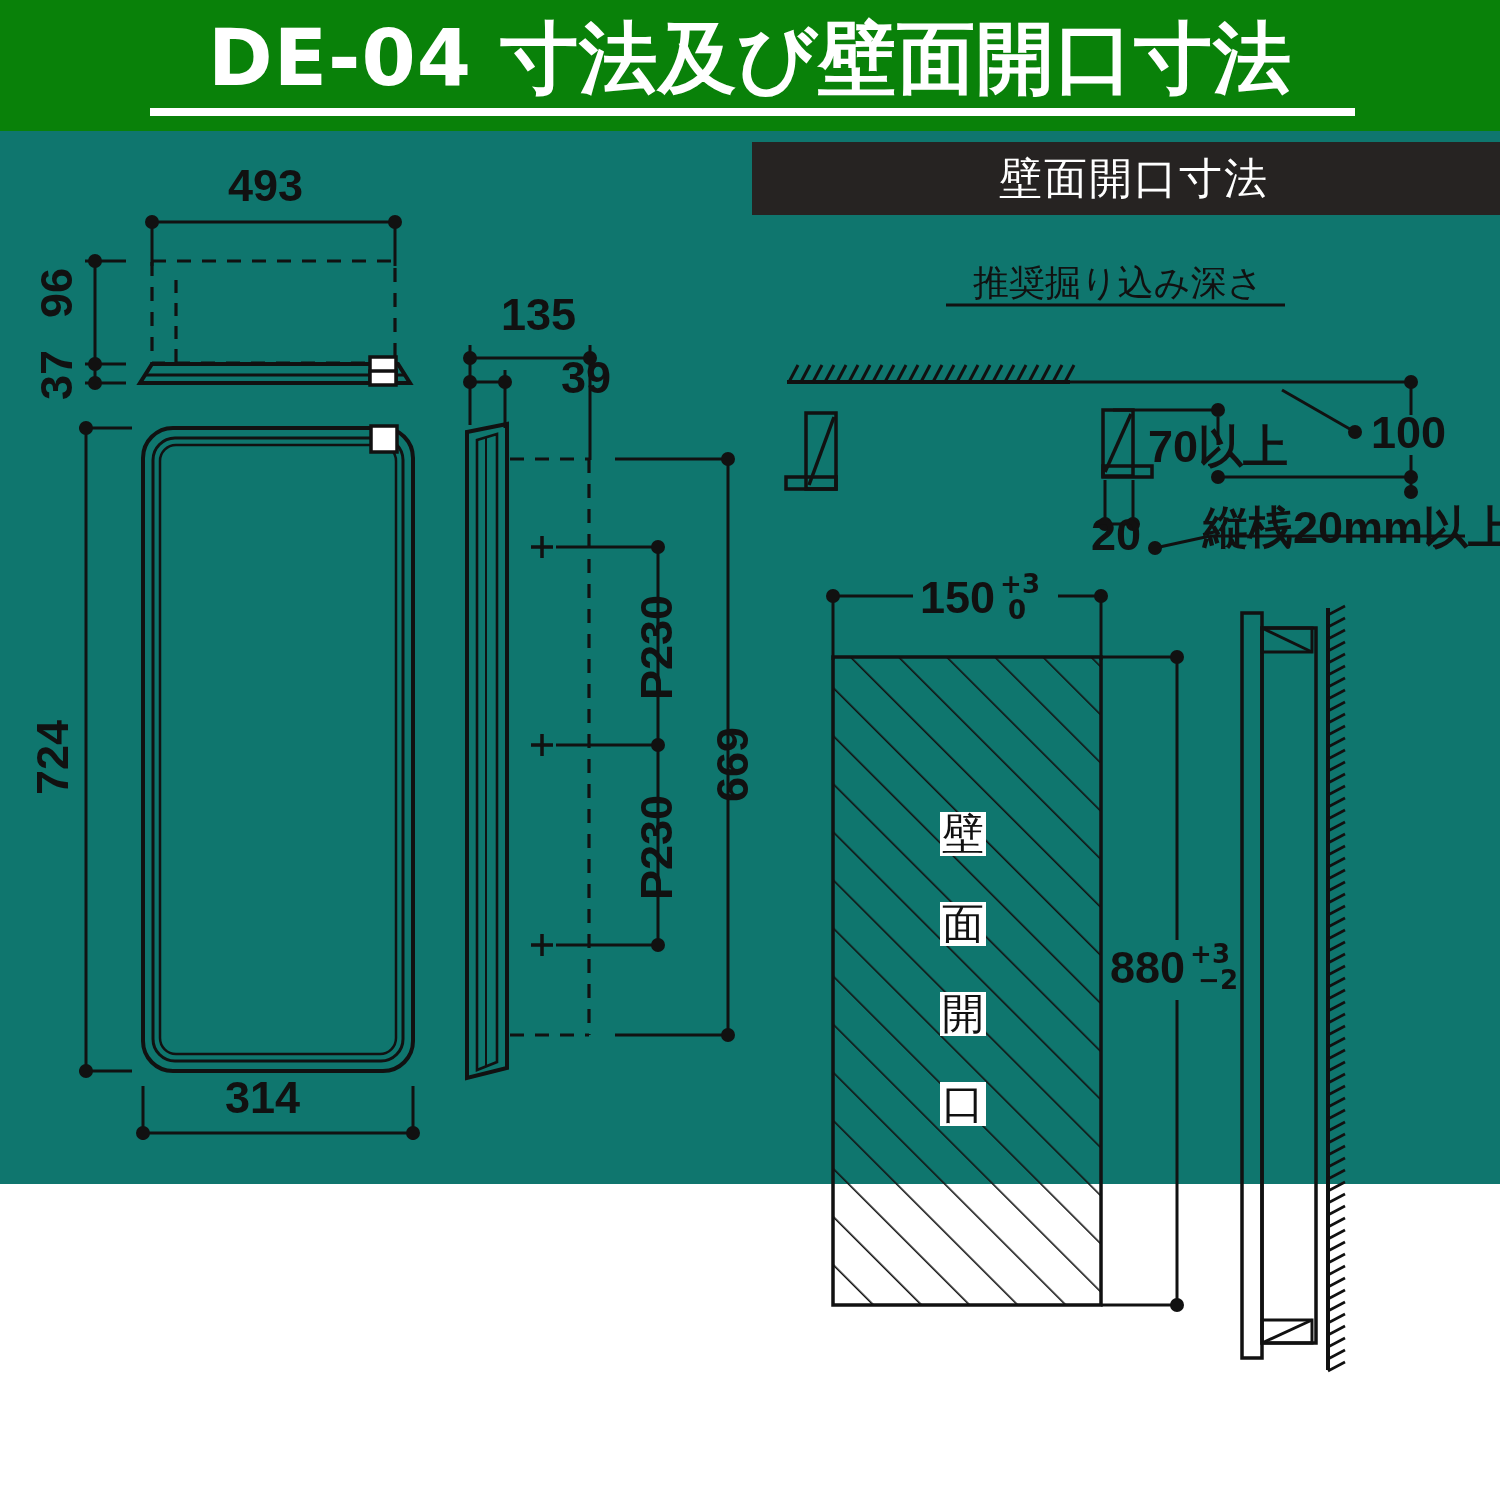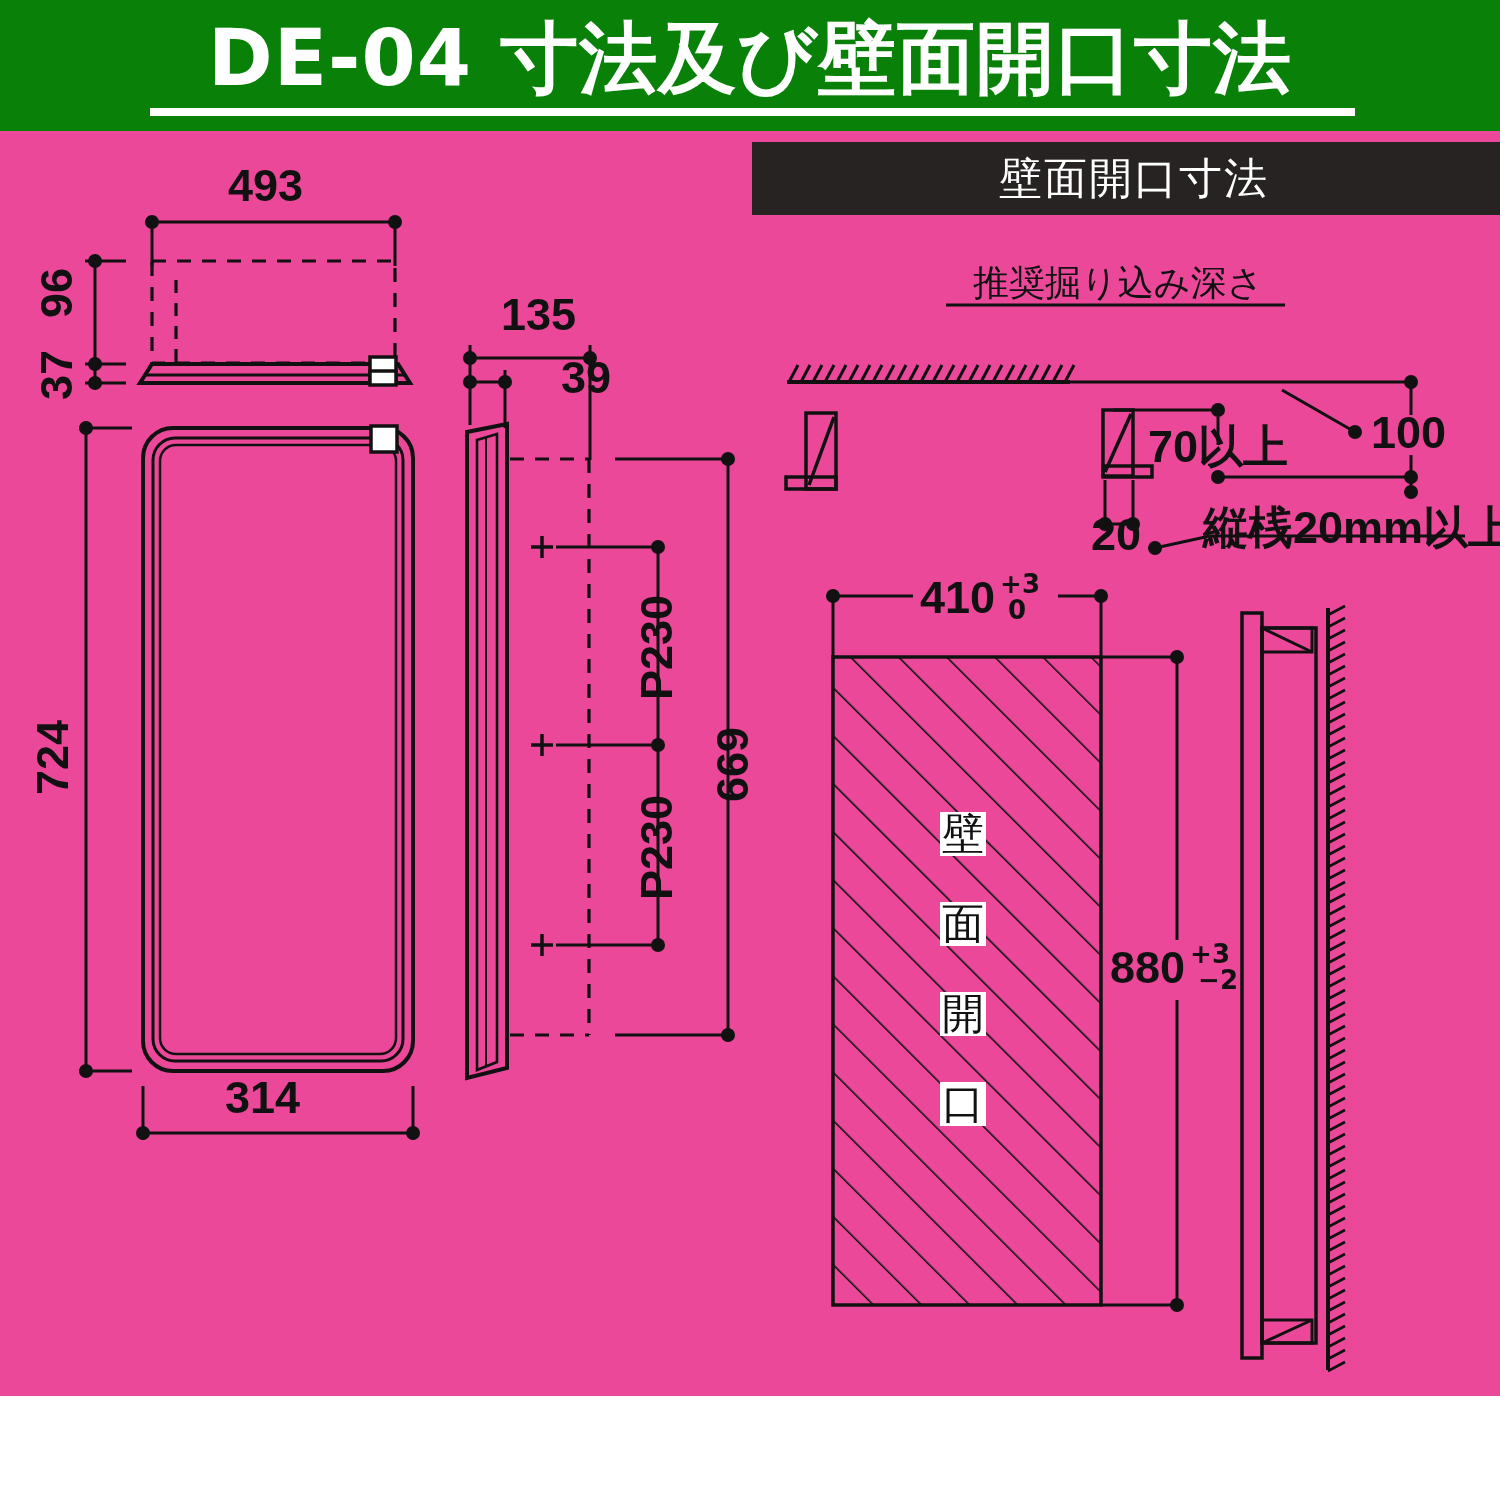--- a/index.html
+++ b/index.html
@@ -9,22 +9,22 @@
   }
   body {
     width: 1500px;
     height: 1500px;
     font-family: "Liberation Sans", "DejaVu Sans", sans-serif;
     overflow: hidden;
   }
   #page {
     position: relative;
     width: 1500px;
-    height: 1396px;
-    background: #ec4899;
+    height: 1184px;
+    background: #0f766e;
   }
   
   #title-banner {
     position: absolute;
     left: 0;
     top: 0;
     width: 1500px;
     height: 131px;
     background: #098109;
     box-sizing: border-box;
@@ -451,21 +451,21 @@
   <div class="lbl num rot90" style="left:634px; top:900px;">P230</div>
   <div class="lbl num rot90" style="left:710px; top:802px;">669</div>
 
   <div class="lbl jp" style="left:973px; top:265px;">推奨掘り込み深さ</div>
   <div class="lbl num" style="left:1371px; top:410px;">100</div>
   <div class="lbl num" style="left:1148px; top:424px;">70以上</div>
   <div class="lbl num" style="left:1091px; top:512px;text-align:center;">20</div>
   <div class="lbl num" style="left:1203px; top:505px;">縦桟20mm以上</div>
 
   <div class="lbl" style="left:920px; top:575px;">
-    <span class="num">410</span><span class="tolbox"><span class="tol-hi">+3</span><span class="tol-lo">0</span></span>
+    <span class="num">150</span><span class="tolbox"><span class="tol-hi">+3</span><span class="tol-lo">0</span></span>
   </div>
 
   <div class="lbl" style="left:1110px; top:945px;">
     <span class="num">880</span><span class="tolbox"><span class="tol-hi">+3</span><span class="tol-lo">−2</span></span>
   </div>
 
   <div class="vtext" style="left:940px; top:812px;">壁</div>
   <div class="vtext" style="left:940px; top:902px;">面</div>
   <div class="vtext" style="left:940px; top:992px;">開</div>
   <div class="vtext" style="left:940px; top:1082px;">口</div>

